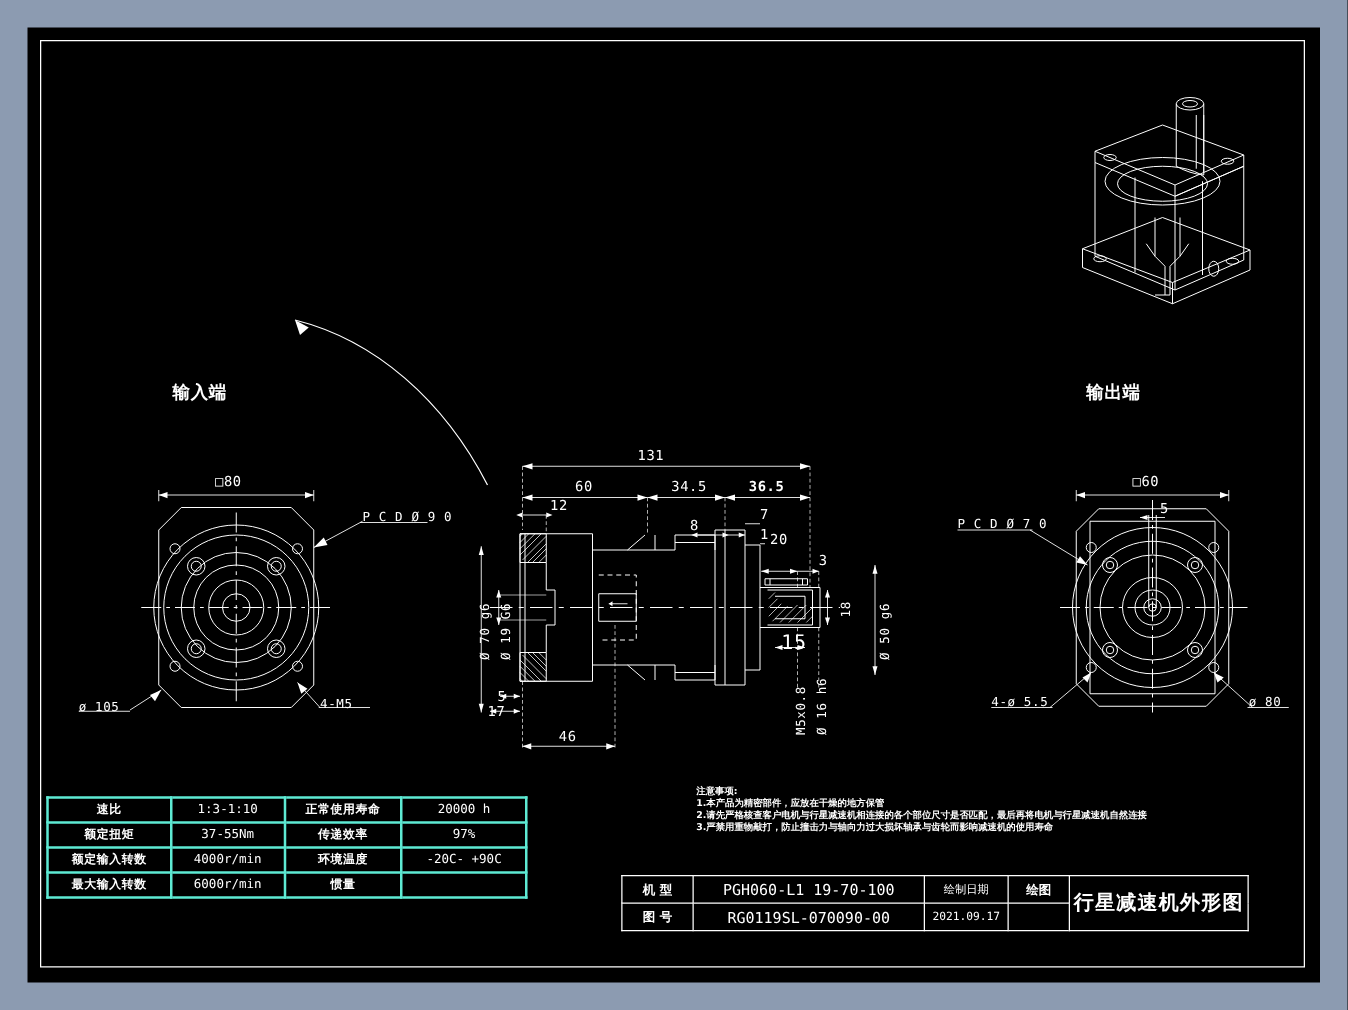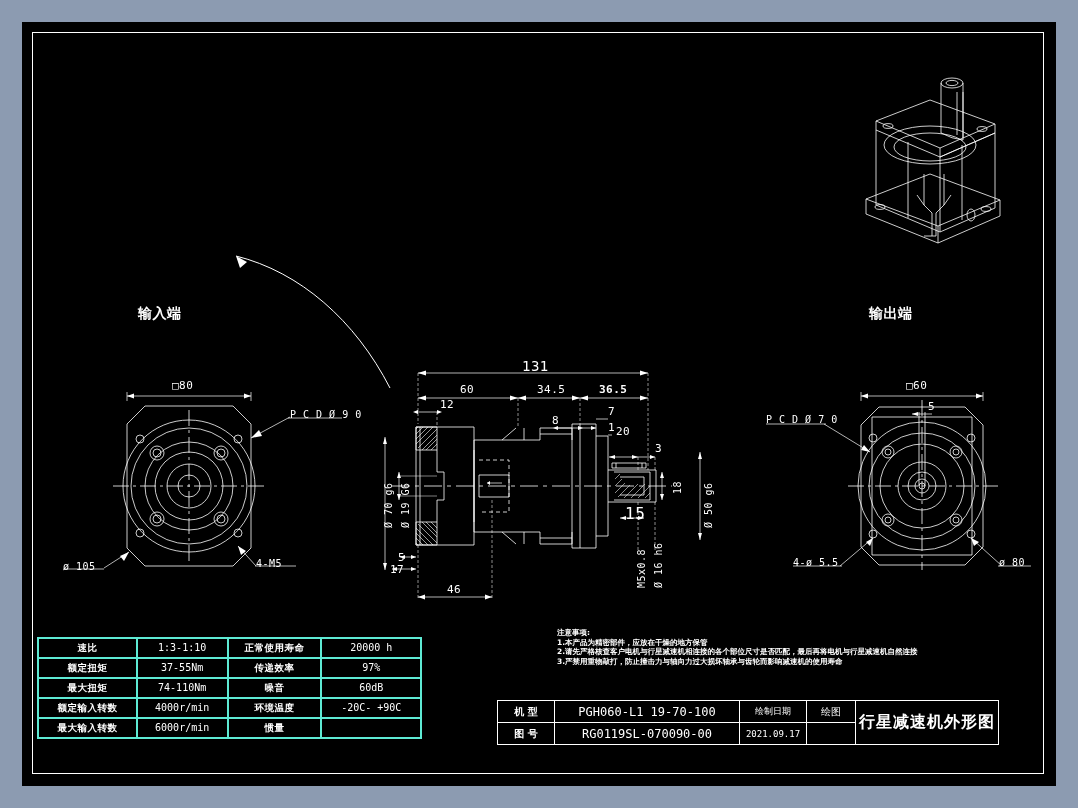--- a/index.html
+++ b/index.html
@@ -68,21 +68,21 @@
     font-size:11px;
     font-family:"DejaVu Sans Mono","Liberation Mono",monospace;
     white-space:nowrap;overflow:hidden;
   }
   .tbl td.lbl{
     font-family:"DejaVu Sans","Liberation Sans",sans-serif;
     font-weight:bold;font-size:10px;width:52px;
   }
   .tbl td.val{width:180px;font-size:12px;}
   .tbl td.dat{width:62px;font-size:9px;}
-  .tbl td.drw{width:44px;font-family:"DejaVu Sans","Liberation Sans",sans-serif;font-weight:normal;font-size:10px;margin-top:16px;}
+  .tbl td.drw{width:44px;font-family:"DejaVu Sans","Liberation Sans",sans-serif;font-weight:bold;font-size:10px;margin-top:16px;}
   .tbl td.ttl{
     width:138px;font-family:"DejaVu Sans","Liberation Sans",sans-serif;
     font-weight:bold;font-size:16px;letter-spacing:1px;
   }
 
   
   .notes{
     position:absolute;left:557px;top:628px;color:#fff;
     font-family:"DejaVu Sans","Liberation Sans",sans-serif;
     font-weight:bold;font-size:7.5px;line-height:9.6px;
@@ -356,21 +356,21 @@
   </svg>
 
   <div class="t cn" style="left:138px;top:305px;font-size:14px;">输入端</div>
   <div class="t cn" style="left:869px;top:305px;font-size:14px;">输出端</div>
 
   <div class="t" style="left:172px;top:379px;font-size:11px;">□80</div>
   <div class="t" style="left:290px;top:409px;font-size:10px;">P C D Ø 9 0</div>
   <div class="t" style="left:63px;top:561px;font-size:10px;">ø 105</div>
   <div class="t" style="left:256px;top:558px;font-size:10px;">4-M5</div>
 
-  <div class="t" style="left:522px;top:358px;font-size:14px;">131</div>
+  <div class="t" style="left:510px;top:358px;font-size:11px;">131</div>
   <div class="t" style="left:460px;top:383px;font-size:11px;">60</div>
   <div class="t" style="left:537px;top:383px;font-size:11px;">34.5</div>
   <div class="t" style="left:599px;top:383px;font-size:11px;font-weight:bold;">36.5</div>
   <div class="t" style="left:440px;top:398px;font-size:11px;">12</div>
   <div class="t" style="left:552px;top:414px;font-size:11px;">8</div>
   <div class="t" style="left:608px;top:405px;font-size:11px;">7</div>
   <div class="t" style="left:608px;top:421px;font-size:11px;">1</div>
   <div class="t" style="left:616px;top:425px;font-size:11px;">20</div>
   <div class="t" style="left:655px;top:442px;font-size:11px;">3</div>
   <div class="t" style="left:625px;top:504px;font-size:16px;">15</div>
@@ -398,26 +398,20 @@
         <td class="lbl c3">正常使用寿命</td>
         <td class="c4">20000 h</td>
       </tr>
       <tr>
         <td class="lbl c1">额定扭矩</td>
         <td class="c2">37-55Nm</td>
         <td class="lbl c3">传递效率</td>
         <td class="c4">97%</td>
       </tr>
       <tr>
-        <td class="lbl c1">最大扭矩</td>
-        <td class="c2">74-110Nm</td>
-        <td class="lbl c3">噪音</td>
-        <td class="c4">60dB</td>
-      </tr>
-      <tr>
         <td class="lbl c1">额定输入转数</td>
         <td class="c2">4000r/min</td>
         <td class="lbl c3">环境温度</td>
         <td class="c4">-20C- +90C</td>
       </tr>
       <tr>
         <td class="lbl c1">最大输入转数</td>
         <td class="c2">6000r/min</td>
         <td class="lbl c3">惯量</td>
         <td class="c4"></td>

